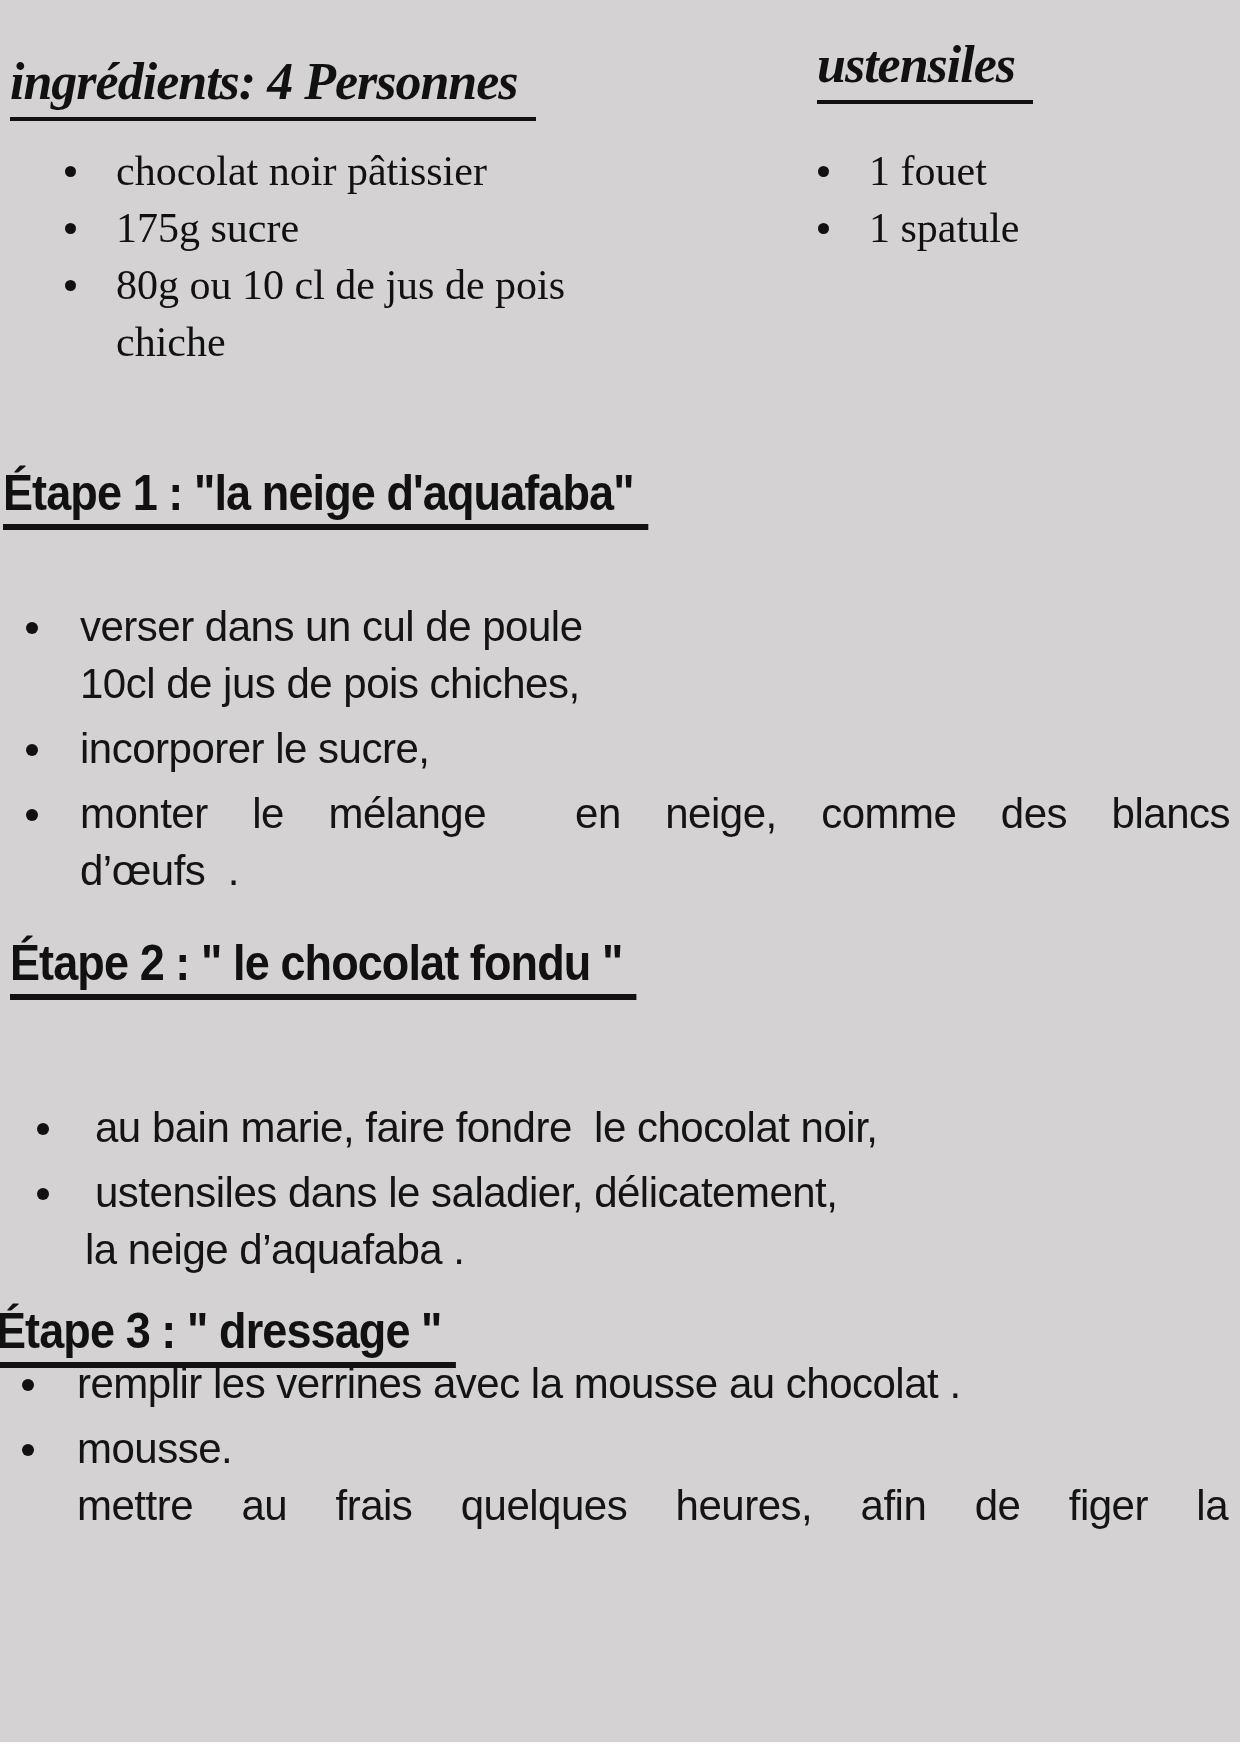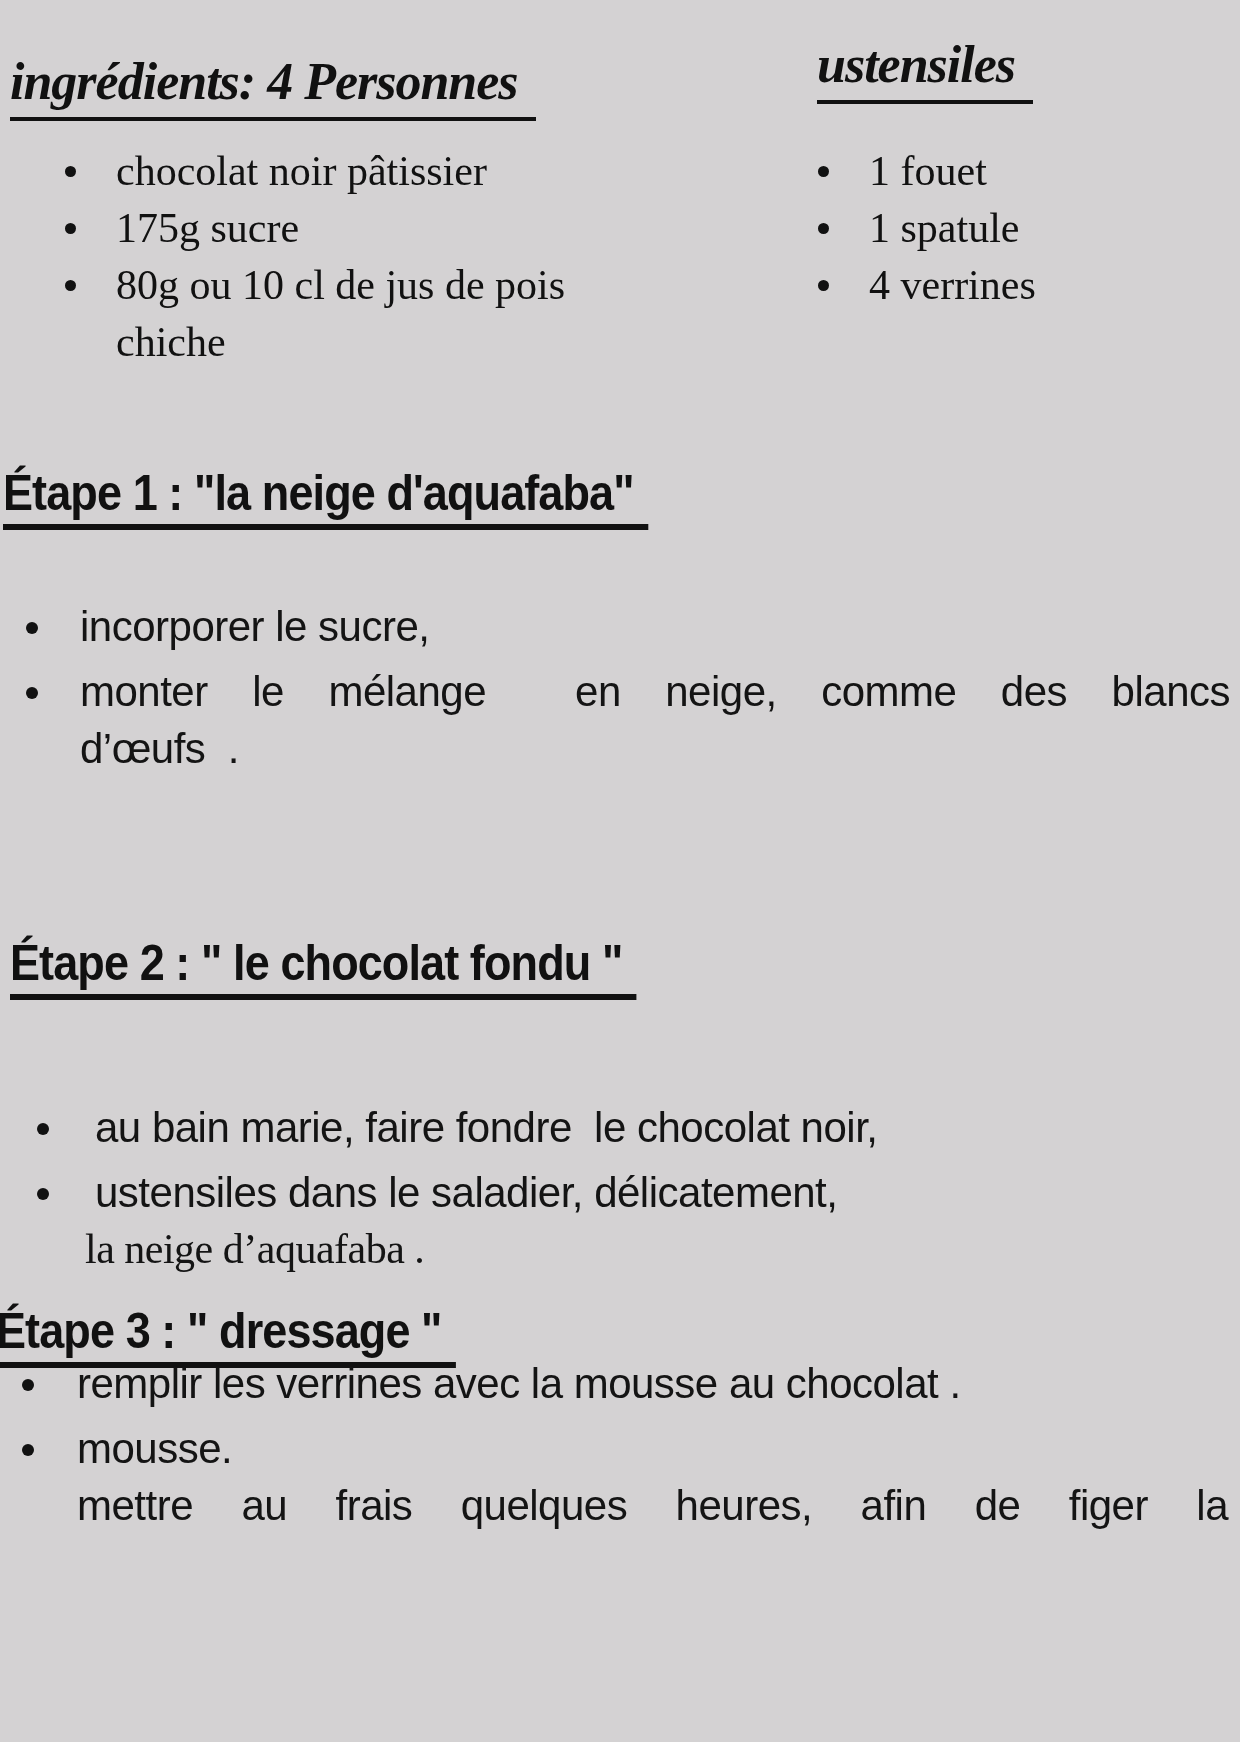--- a/index.html
+++ b/index.html
@@ -133,33 +133,34 @@
     <div class="ser-txt">
         <div class="ln">1 fouet</div>
       </div>
   </div>
   <div class="ser-row">
     <span class="dot"></span>
     <div class="ser-txt">
         <div class="ln">1 spatule</div>
       </div>
   </div>
-  <div class="ser-row">
-    <span class="dot"></span>
-    <div class="ser-txt">
-        <div class="ln">4 verrines</div>
-      </div>
-  </div>
 </div>
 
 <div class="step-h" id="s1-h">Étape 1 : "la neige d'aquafaba"</div>
 <div class="step-list" id="s1-list">
   <div class="step-row">
     <span class="sdot"></span>
     <div class="stext">
+      <div class="ln">verser dans un cul de poule</div>
+      <div class="ln">10cl de jus de pois chiches,</div>
+    </div>
+  </div>
+  <div class="step-row">
+    <span class="sdot"></span>
+    <div class="stext">
         <div class="ln">incorporer le sucre,</div>
       </div>
   </div>
   <div class="step-row">
     <span class="sdot"></span>
     <div class="stext">
       <div class="ln just">monter le mélange  en neige, comme des blancs</div>
       <div class="ln">d’œufs  .</div>
     </div>
   </div>
@@ -170,21 +171,21 @@
   <div class="step-row">
     <span class="sdot"></span>
     <div class="stext">
         <div class="ln">au bain marie, faire fondre  le chocolat noir,</div>
       </div>
   </div>
   <div class="step-row">
     <span class="sdot"></span>
     <div class="stext">
       <div class="ln">ustensiles dans le saladier, délicatement,</div>
-      <div class="ln" style="margin-left:-10px;font-family:Liberation Serif, serif;">la neige d’aquafaba .</div>
+      <div class="ln" style="margin-left:-10px;">la neige d’aquafaba .</div>
     </div>
   </div>
 </div>
 
 <div class="step-h" id="s3-h">Étape 3 : " dressage "</div>
 <div class="step-list" id="s3-list">
   <div class="step-row">
     <span class="sdot"></span>
     <div class="stext">
         <div class="ln">remplir les verrines avec la mousse au chocolat .</div>

